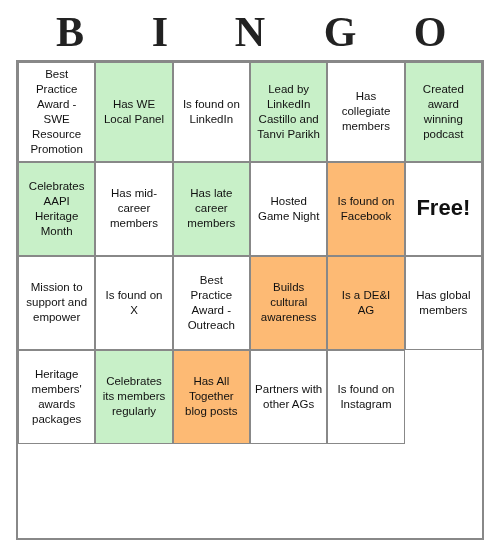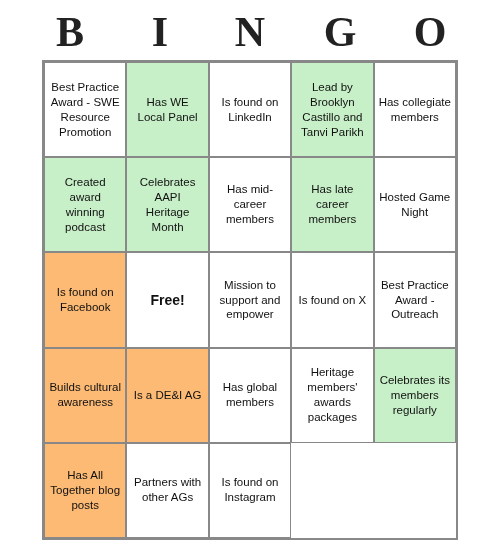--- a/index.html
+++ b/index.html
@@ -22,59 +22,59 @@
     .bingo-letter {
       font-size: 42px;
       font-weight: bold;
       width: 90px;
       text-align: center;
       color: #222;
       font-family: serif;
     }
     .bingo-grid {
       display: grid;
-      grid-template-columns: repeat(5, 1fr);
+      grid-template-columns: repeat(6, 1fr);
       grid-template-rows: repeat(5, 1fr);
-      width: 416px;
+      width: 468px;
       height: 480px;
       border: 2px solid #888;
     }
     .cell {
       border: 1.5px solid #888;
       display: flex;
       align-items: center;
       justify-content: center;
       text-align: center;
       font-size: 11.5px;
       padding: 4px;
       line-height: 1.3;
       color: #111;
     }
     .cell-white { background: #fff; }
     .cell-green { background: #c8f0c8; }
     .cell-pink  { background: #fdba74; }
-    .cell-free  { background: #fff; font-size: 14px; font-weight: bold; }
+    .cell-free  { background: #fff; font-size: 22px; font-weight: bold; }
   </style>
 </head>
 <body>
 
 <div class="bingo-header">
 
 <span class="bingo-letter">B</span>
     <span class="bingo-letter">I</span>
     <span class="bingo-letter">N</span>
     <span class="bingo-letter">G</span>
     <span class="bingo-letter">O</span>
   </div>
 
 <div class="bingo-grid" id="bingo-grid">
 <div class="cell cell-white">Best Practice Award - SWE Resource Promotion</div>
     <div class="cell cell-green">Has WE Local Panel</div>
     <div class="cell cell-white">Is found on LinkedIn</div>
-    <div class="cell cell-green">Lead by Brooklyn Castillo and Tanvi Parikh</div>
+    <div class="cell cell-green">Lead by LinkedIn Castillo and Tanvi Parikh</div>
     <div class="cell cell-white">Has collegiate members</div>
     <div class="cell cell-green">Created award winning podcast</div>
     <div class="cell cell-green">Celebrates AAPI Heritage Month</div>
     <div class="cell cell-white">Has mid-career members</div>
     <div class="cell cell-green">Has late career members</div>
     <div class="cell cell-white">Hosted Game Night</div>
     <div class="cell cell-pink">Is found on Facebook</div>
     <div class="cell cell-free">Free!</div>
     <div class="cell cell-white">Mission to support and empower</div>
     <div class="cell cell-white">Is found on X</div>

